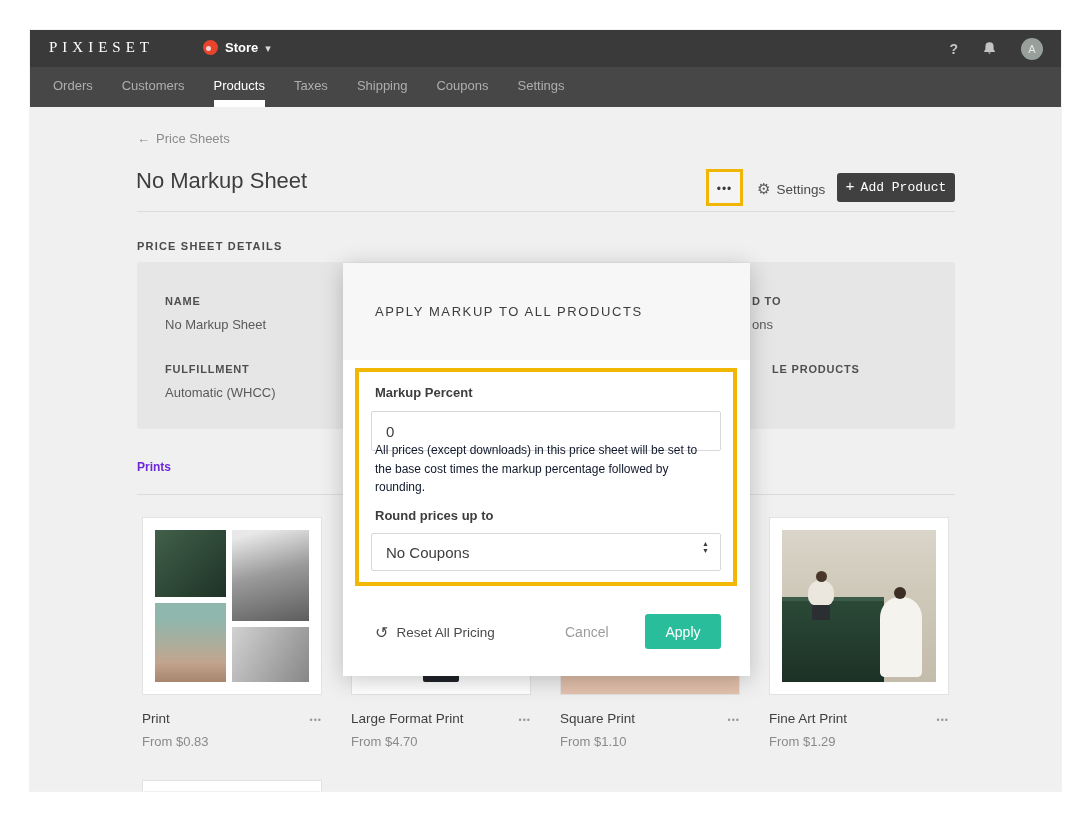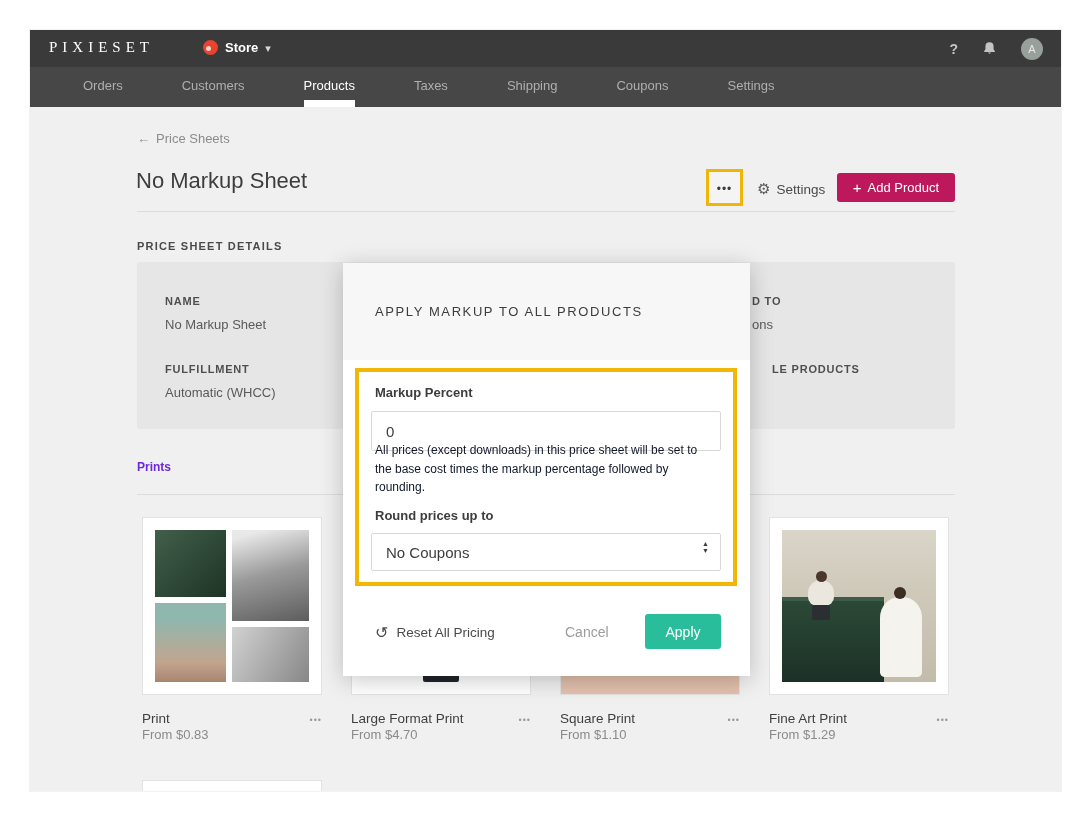--- a/index.html
+++ b/index.html
@@ -14,53 +14,53 @@
   .store-dot::after { content:""; position:absolute; left:3px; top:6px; width:5px; height:5px; border-radius:50%; background:#f0f0f0; opacity:.85; }
   .store-label { color:#ffffff; font-size:13px; font-weight:bold; }
   .chev::before { content:"▾"; color:#d8d8d8; font-size:11px; }
   .tb-right { position:absolute; right:0; top:0; height:37px; display:flex; align-items:center; gap:24px; padding-right:18px; }
   .help-q { color:#c4c4c4; font-size:14px; font-weight:bold; cursor:pointer; }
   .bell { width:15px; height:15px; cursor:pointer; }
   .avatar { width:22px; height:22px; border-radius:50%; background:#97a09b; color:#e8e8e8; font-size:11px; display:flex; align-items:center; justify-content:center; cursor:pointer; }
 
   
   .navbar { position:absolute; left:0; top:37px; right:0; height:40px; background:#474747; display:flex; padding-left:23px; gap:29px; }
-  .tab { color:#aeaeae; font-size:13px; line-height:37px; height:40px; cursor:pointer; border-bottom:3px solid transparent;margin-left:30px; }
+  .tab { color:#aeaeae; font-size:13px; line-height:37px; height:40px; cursor:pointer; border-bottom:3px solid transparent; }
   .tab.active { color:#ffffff; border-bottom:7px solid #ffffff; }
 
   
   .breadcrumb { position:absolute; left:107px; top:101px; color:#8c8c8c; font-size:13px; cursor:pointer; }
   .breadcrumb .arr::before { content:"←"; margin-right:6px; }
   .page-title { position:absolute; left:106px; top:138px; font-size:22px; color:#3d3d3d; font-weight:500; }
 
   .more-btn { position:absolute; left:676px; top:139px; width:37px; height:37px; border:3px solid #f1b505; background:#f4f4f4; display:flex; align-items:center; justify-content:center; cursor:pointer; z-index:5; }
   .dots::before { content:"•••"; color:#3a3a3a; font-size:12px; letter-spacing:1px; }
   .settings-btn { position:absolute; left:727px; top:150px; display:flex; align-items:center; gap:6px; color:#4a4a4a; font-size:13.5px; cursor:pointer; }
   .gear::before { content:"⚙"; font-size:15px; color:#5a5a5a; }
-  .add-product-btn { position:absolute; left:807px; top:143px; width:118px; height:29px; background:#be185d; border-radius:3px; color:#ffffff; font-size:13px; display:flex; align-items:center; justify-content:center; gap:6px; cursor:pointer; }
+  .add-product-btn { position:absolute; left:807px; top:143px; width:118px; height:29px; background:#404040; border-radius:3px; color:#ffffff; font-size:13px; display:flex; align-items:center; justify-content:center; gap:6px; cursor:pointer;font-family:Liberation Mono, monospace; }
   .plus::before { content:"+"; font-size:15px; line-height:1; }
 
   .divider { position:absolute; left:107px; width:818px; height:1px; background:#dcdcdc; }
   .div1 { top:181px; } .div2 { top:464px; }
 
   
   .sheet-details-heading { position:absolute; left:107px; top:210px; font-size:11px; font-weight:bold; letter-spacing:1.2px; color:#4a4a4a; }
   .details-card { position:absolute; left:107px; top:232px; width:818px; height:167px; background:#e6e6e6; border-radius:3px; }
   .d-label { position:absolute; font-size:11px; font-weight:bold; letter-spacing:0.8px; color:#4f4f4f; }
   .d-value { position:absolute; font-size:13px; color:#5a5a5a; }
 
   
   .prints-heading { position:absolute; left:107px; top:430px; font-size:12px; color:#6d28d9;font-weight:bold; }
   .product-card { position:absolute; top:487px; width:180px; }
   .pc1{left:112px} .pc2{left:321px} .pc3{left:530px} .pc4{left:739px}
   .photo-frame { position:relative; width:180px; height:178px; background:#ffffff; border:1px solid #e2e2e2; overflow:hidden; }
   .name-row { display:flex; justify-content:space-between; align-items:center; margin-top:14px; }
   .p-name { font-size:13.5px; color:#3f3f3f; }
   .p-more::before { content:"•••"; color:#999999; font-size:9px; letter-spacing:1px; cursor:pointer; }
-  .p-price { font-size:13px; color:#8a8a8a; }
+  .p-price { margin-top:7px; font-size:13px; color:#8a8a8a; }
 
   
   .art { position:absolute; inset:12px; }
   .c-tl{position:absolute;left:0;top:0;width:46%;height:44%;background:linear-gradient(135deg,#41604a,#1e3326);}
   .c-bl{position:absolute;left:0;bottom:0;width:46%;height:52%;background:linear-gradient(180deg,#8fb7ad 20%,#c2a58f 75%,#a9856e);}
   .c-tr{position:absolute;right:0;top:0;width:50%;height:60%;background:linear-gradient(165deg,#e8e8e8 8%,#9a9a9a 48%,#5d5d5d);}
   .c-br{position:absolute;right:0;bottom:0;width:50%;height:36%;background:linear-gradient(120deg,#d2d2d2,#878787);}
   .bottle{position:absolute;left:50%;transform:translateX(-50%);bottom:12px;width:36px;height:100px;background:#20242a;border-radius:5px 5px 2px 2px;}
   .bottle::before{content:"";position:absolute;left:10px;top:-16px;width:16px;height:18px;background:#20242a;border-radius:3px 3px 0 0;}
   .art3{position:absolute;inset:0;background:linear-gradient(180deg,#b98f7c 0%,#d3ab95 45%,#e3c2ae 100%);}

